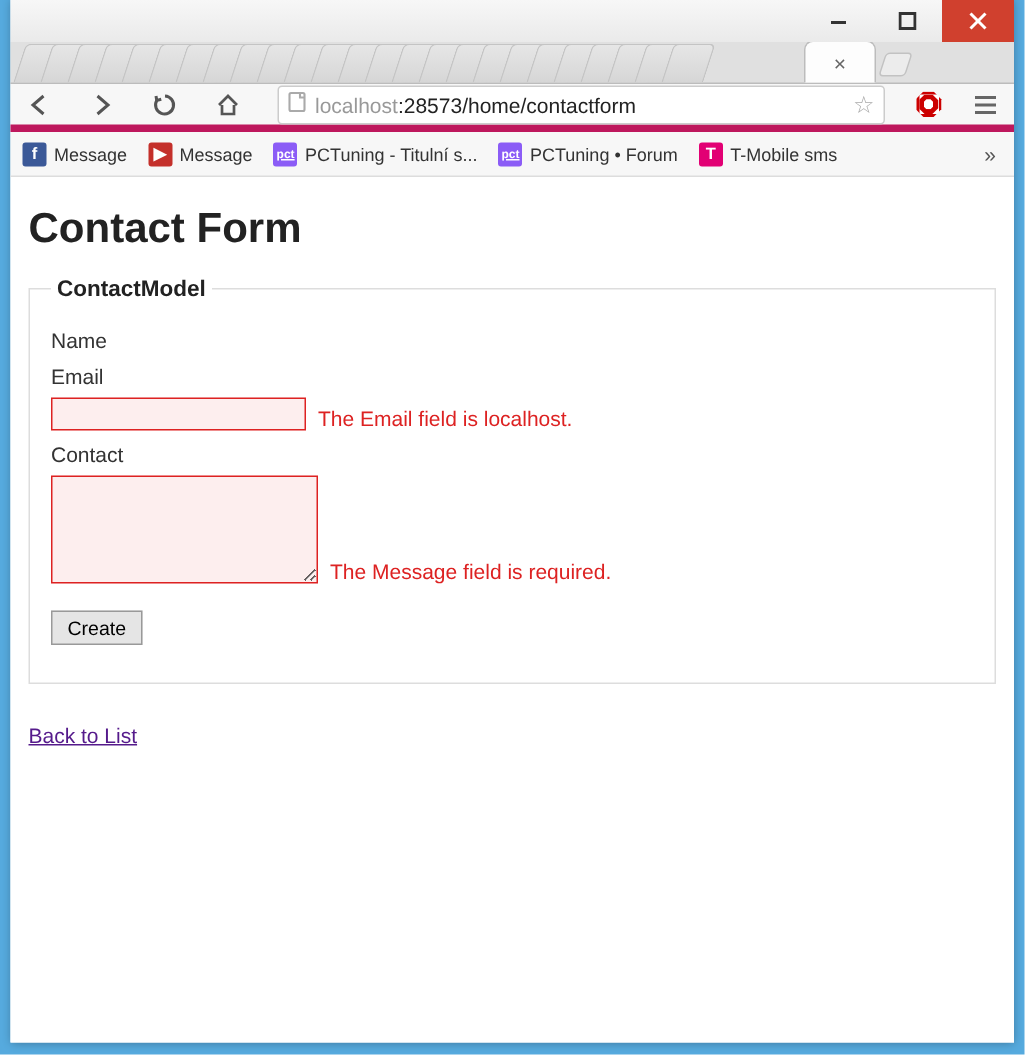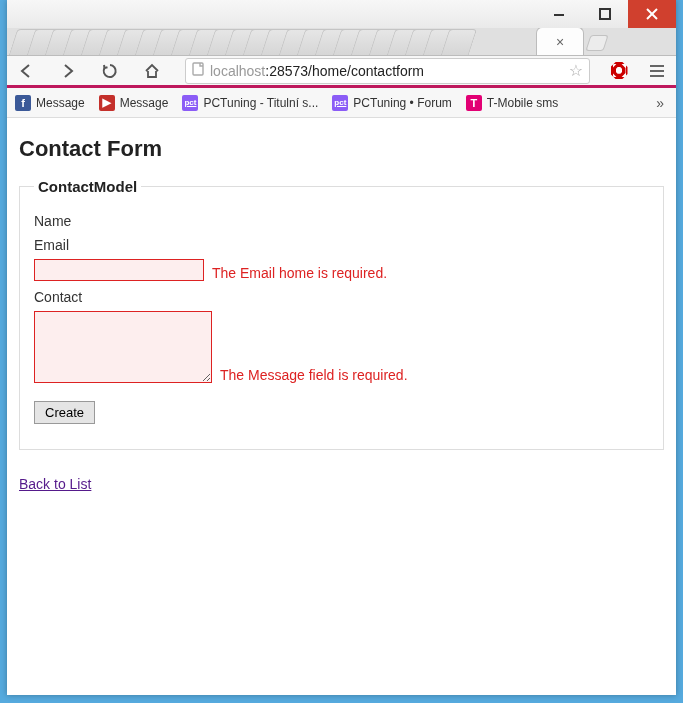--- a/index.html
+++ b/index.html
@@ -100,21 +100,21 @@
     height: 16px;
     background: #ececec;
     border: 1px solid #c2c2c2;
     border-radius: 3px;
     transform: skewX(-18deg);
   }
   
   .toolbar {
     height: 32px;
     background: #f7f7f7;
-    border-bottom: 3px solid #be185d;
+    border-bottom: 5px solid #be185d;
     display: flex;
     align-items: center;
     padding: 0 6px;
     gap: 16px;
   }
   .navicon {
     width: 26px;
     height: 26px;
     display: flex;
     align-items: center;
@@ -195,21 +195,21 @@
   .content {
     flex:1;
     background:#fff;
     padding: 14px 12px;
     overflow:auto;
     font-size:14px;
     color:#222;
   }
   h2.page-title {
     margin: 4px 0 16px 0;
-    font-size: 22px;
+    font-size: 28px;
     font-weight: bold;
   }
   fieldset {
     border: 1px solid #ddd;
     padding: 10px 14px 25px 14px;
     margin: 0;
   }
   legend {
     font-weight: bold;
     font-size: 15px;
@@ -387,21 +387,21 @@
       <legend>ContactModel</legend>
 
       <div class="field">
         <label>Name</label>
       </div>
 
       <div class="field">
         <label>Email</label>
         <div class="row">
           <input type="text" class="err-input" value="" style="">
-          <span class="err-msg">The Email home is required.</span>
+          <span class="err-msg">The Email field is localhost.</span>
         </div>
       </div>
 
       <div class="field">
         <label>Contact</label>
         <div class="row">
           <textarea class="err-input" style=""></textarea>
           <span class="err-msg">The Message field is required.</span>
         </div>
       </div>

